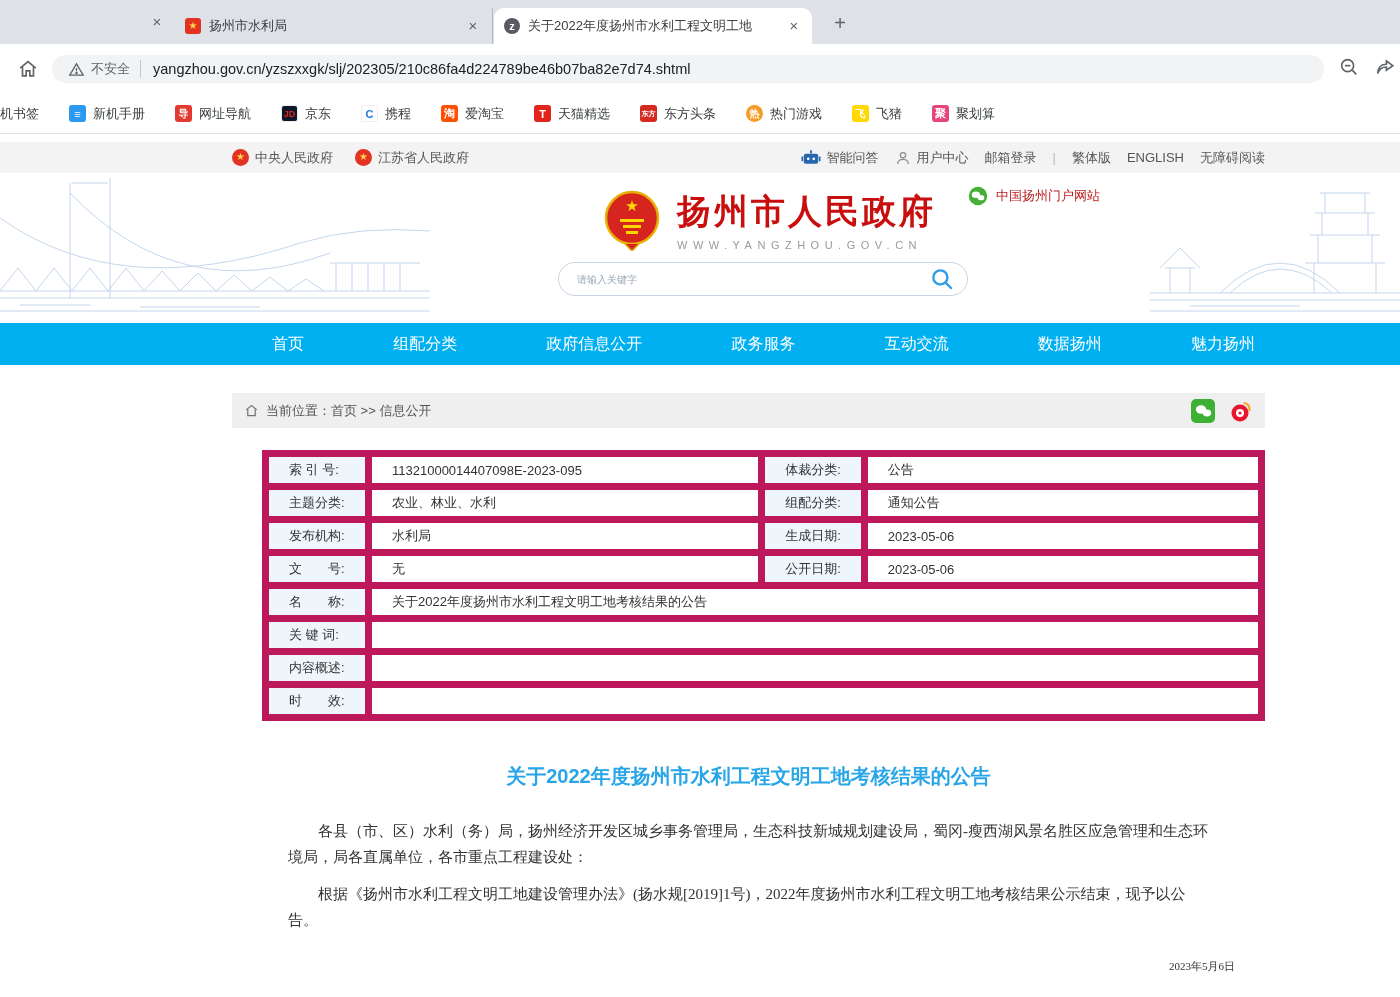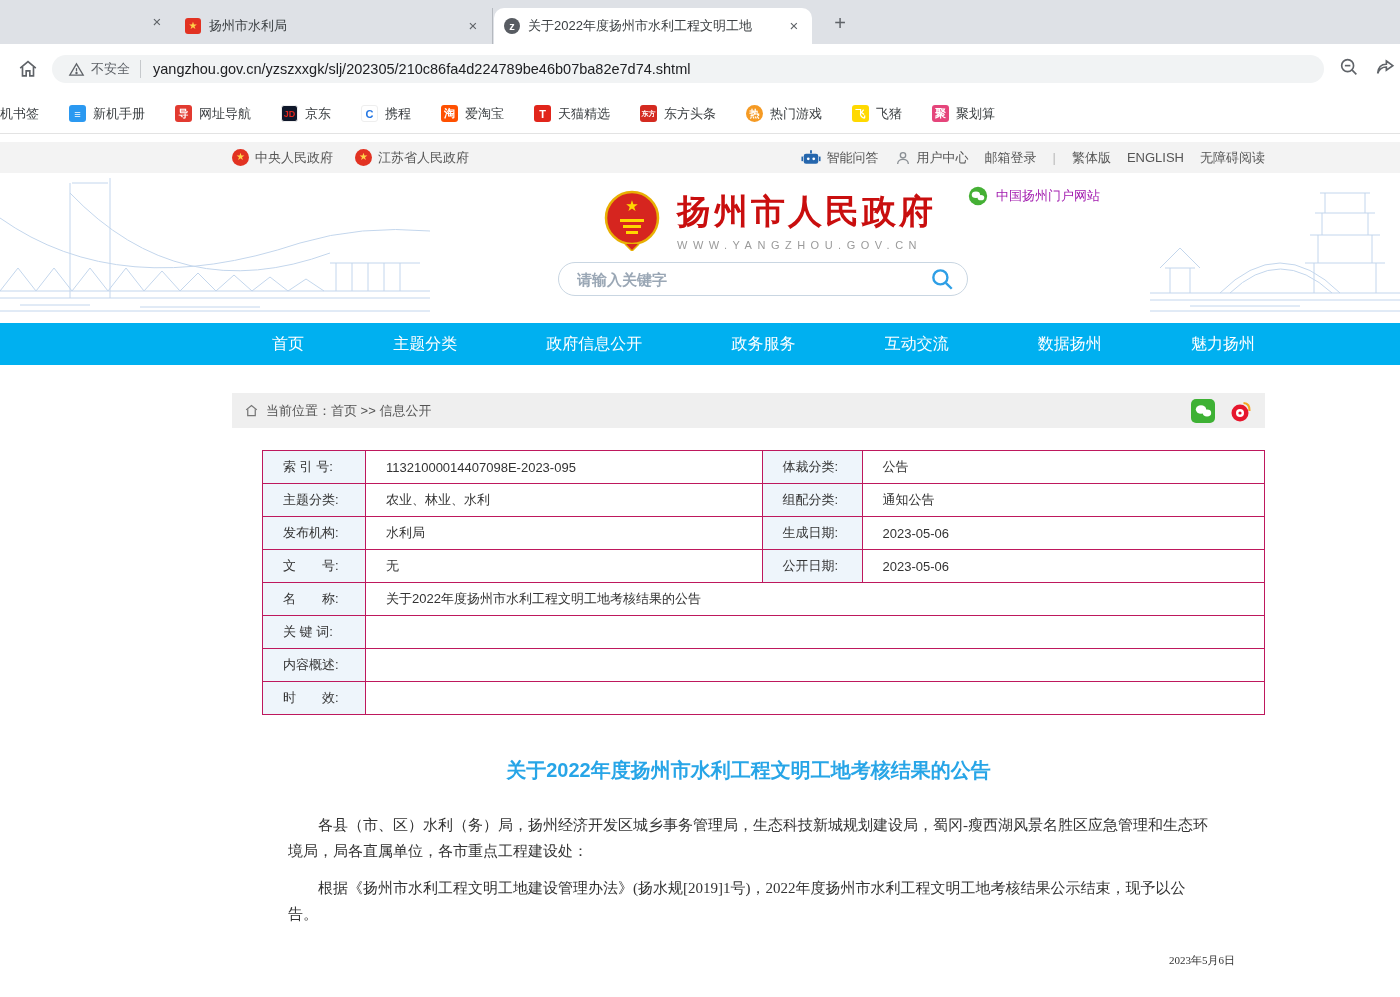--- a/index.html
+++ b/index.html
@@ -64,43 +64,43 @@
   .gov-right .ico { margin-right:6px; display:flex; }
 
   .banner { position:relative; height:150px; background:#fff; overflow:hidden; }
   .bridge-art { position:absolute; top:0; opacity:.85; pointer-events:none; }
   .logo-block { position:absolute; left:603px; top:16px; display:flex; align-items:center; }
   .logo-text { margin-left:16px; }
   .site-name { font-size:34px; font-weight:bold; color:#c90e0e; letter-spacing:3px;
     font-family:"Liberation Serif", serif; }
   .site-domain { margin-top:4px; font-size:11px; color:#9a9a9a; letter-spacing:5.5px; }
   .portal { position:absolute; left:968px; top:13px; display:flex; align-items:center;
-    font-size:13px; color:#a21caf; }
+    font-size:13px; color:#b91c1c; }
   .portal .ico { margin-right:8px; display:flex; }
   .searchbox { position:absolute; left:558px; top:89px; width:410px; height:34px;
     border:1px solid #c9d6e2; border-radius:17px; background:#fff; display:flex;
     align-items:center; padding:0 12px 0 18px; }
-  .searchbox input { flex:1; border:none; outline:none; font-size:15px; color:#333;
-    background:transparent; font-family:"Liberation Sans", sans-serif;font-weight:bold; }
+  .searchbox input { flex:1; border:none; outline:none; font-size:10px; color:#333;
+    background:transparent; font-family:"Liberation Sans", sans-serif; }
   .searchbox input::placeholder { color:#9aa7b5; }
 
   .navbar { height:42px; background:#00b0f0; }
   .navbar .inner { display:flex; align-items:center; height:42px; padding-left:40px;
     width:1033px; justify-content:space-between; padding-right:10px; }
   .nav-item { color:#fff; font-size:16px; cursor:pointer; text-decoration:none; }
 
   .breadcrumb { margin-top:28px; height:35px; background:#efefef; display:flex;
     align-items:center; padding:0 12px 0 12px; font-size:13px; color:#555; }
   .breadcrumb .crumb-text { margin-left:7px; }
   .bc-spacer { flex:1; }
   .bc-ico { margin-left:14px; display:flex; cursor:pointer; }
 
   table.meta { margin:22px 0 0 30px; width:1003px; border-collapse:collapse;
     font-size:13px; color:#333; }
-  table.meta td { border:1px solid #be185d; height:33px; padding:0 20px; }
+  table.meta td { border:7px solid #be185d; height:33px; padding:0 20px; }
   td.lbl { background:#eef5fb; width:103px; padding-left:24px; white-space:nowrap; }
   td.lbl2 { background:#eef5fb; width:100px; padding-left:18px; white-space:nowrap; }
   td.val1 { width:397px; }
   td.val2 { width:403px; }
 
   .art-title { margin-top:42px; text-align:center; font-size:20px; font-weight:bold;
     color:#27a5e7; }
   .art-body { margin-top:28px; padding:0 56px 0 56px; font-family:"Liberation Serif", serif;
     font-size:15px; color:#333; line-height:1.75; }
   .art-body p { text-indent:2em; margin-bottom:10px; }
@@ -306,21 +306,21 @@
             <circle cx="10.5" cy="10.5" r="6.5"></circle>
             <line x1="15.5" y1="15.5" x2="21" y2="21"></line>
           </svg>
       </span>
     </div>
   </div>
 
   <div class="navbar">
     <div class="inner">
       <a class="nav-item">首页</a>
-      <a class="nav-item">主题分类</a>
+      <a class="nav-item">组配分类</a>
       <a class="nav-item">政府信息公开</a>
       <a class="nav-item">政务服务</a>
       <a class="nav-item">互动交流</a>
       <a class="nav-item">数据扬州</a>
       <a class="nav-item">魅力扬州</a>
     </div>
   </div>
 
   <div class="inner">
     <div class="breadcrumb">

